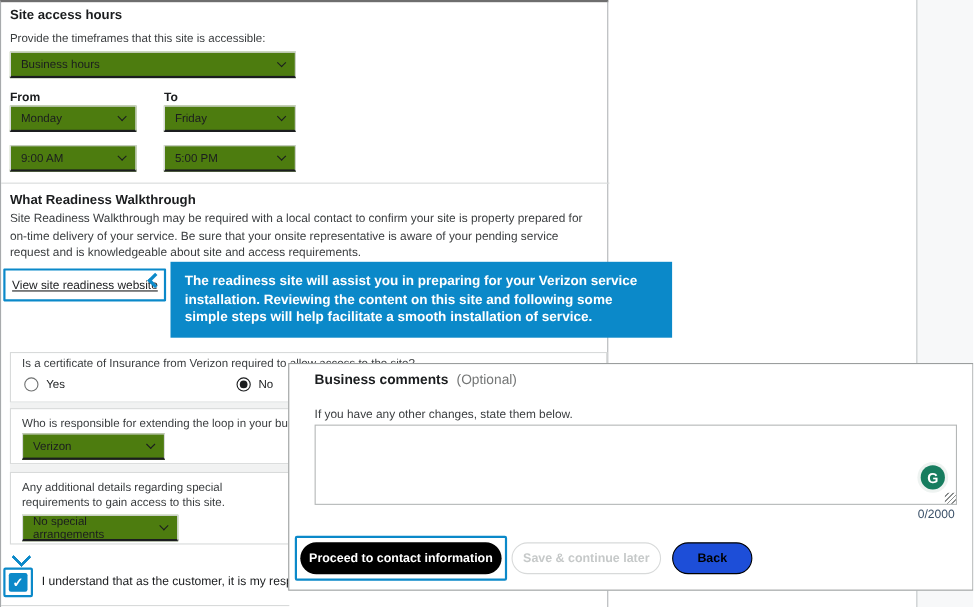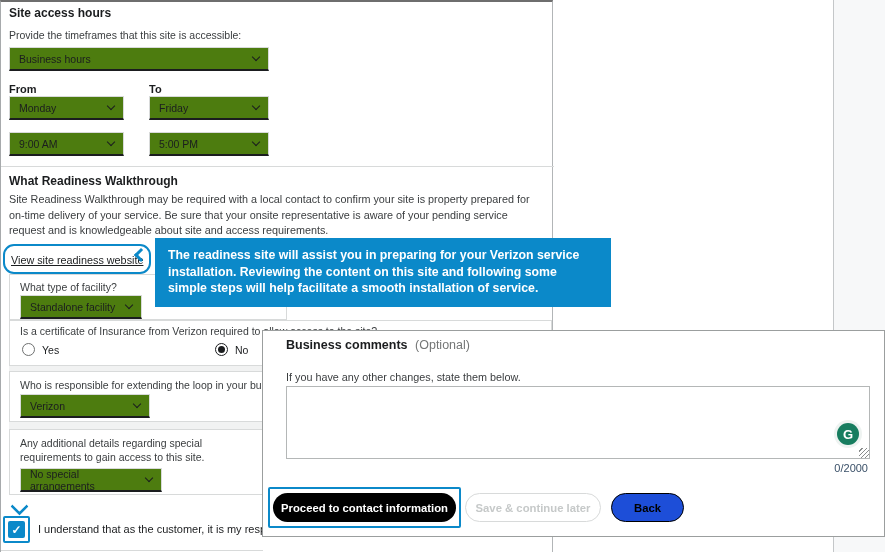--- a/index.html
+++ b/index.html
@@ -27,21 +27,21 @@
   .sel-from-day { left:8px; top:94px; width:115px; }
   .sel-to-day   { left:148px; top:94px; width:120px; }
   .sel-from-time{ left:8px; top:130px; width:115px; }
   .sel-to-time  { left:148px; top:130px; width:120px; }
 
   .divider { position:absolute; left:0; top:164px; width:553px; height:1px; background:#d8dada; }
 
   .srw-title { left:8px; top:172px; }
   .srw-desc { position:absolute; left:8px; top:190px; width:537px; font-size:10.8px; line-height:1.45; color:#3a3d3f; }
 
-  .link-focus { position:absolute; left:2px; top:242px; border:2px solid #0b89c9; border-radius:11px; padding:4px 6px; background:#fff; z-index:3; }
+  .link-focus { position:absolute; left:2px; top:242px; border:2px solid #0b89c9; border-radius:1px; padding:4px 6px; background:#fff; z-index:3; }
   .readiness-link { font-size:10.8px; color:#1b1d1f; text-decoration:underline; cursor:pointer; }
 
   .chev-left { position:absolute; left:136px; top:250px; width:10px; height:10px;
                border-left:3px solid #0b89c9; border-bottom:3px solid #0b89c9; transform:rotate(45deg); z-index:6; }
   .callout { position:absolute; left:155px; top:238px; width:456px; background:#0b89c9; color:#fff;
              font-size:12.3px; font-weight:700; line-height:1.35; padding:9px 13px 10px; z-index:6; }
 
   .qcard { position:absolute; background:#fff; border:1px solid #d8dada; }
   .qcard .qlabel { position:absolute; font-size:10.5px; color:#3a3d3f; }
   .card1 { left:8px; top:272px; width:278px; height:46px; }
@@ -138,27 +138,20 @@
 
     <div class="divider"></div>
 
     <div class="h-sec srw-title">What Readiness Walkthrough</div>
     <div class="srw-desc">Site Readiness Walkthrough may be required with a local contact to confirm your site is property prepared for on-time delivery of your service. Be sure that your onsite representative is aware of your pending service request and is knowledgeable about site and access requirements.</div>
 
     <div class="link-focus">
       <a class="readiness-link">View site readiness website</a>
     </div>
 
-    <div class="qcard card1">
-      <div class="qlabel" style="left:10px; top:6px;">What type of facility?</div>
-      <div class="sel sel-facility">
-        <span>Standalone facility</span>
-        <span class="sel-chev"></span>
-      </div>
-    </div>
 
     <div class="qcard card2">
       <div class="qlabel" style="left:10px; top:4px;">Is a certificate of Insurance from Verizon required to allow access to the site?</div>
       <div class="radio-row radio-yes">
         <span class="radio-circle"></span>
         <span>Yes</span>
       </div>
       <div class="radio-row radio-no checked">
         <span class="radio-circle">
             <span class="radio-dot"></span>

